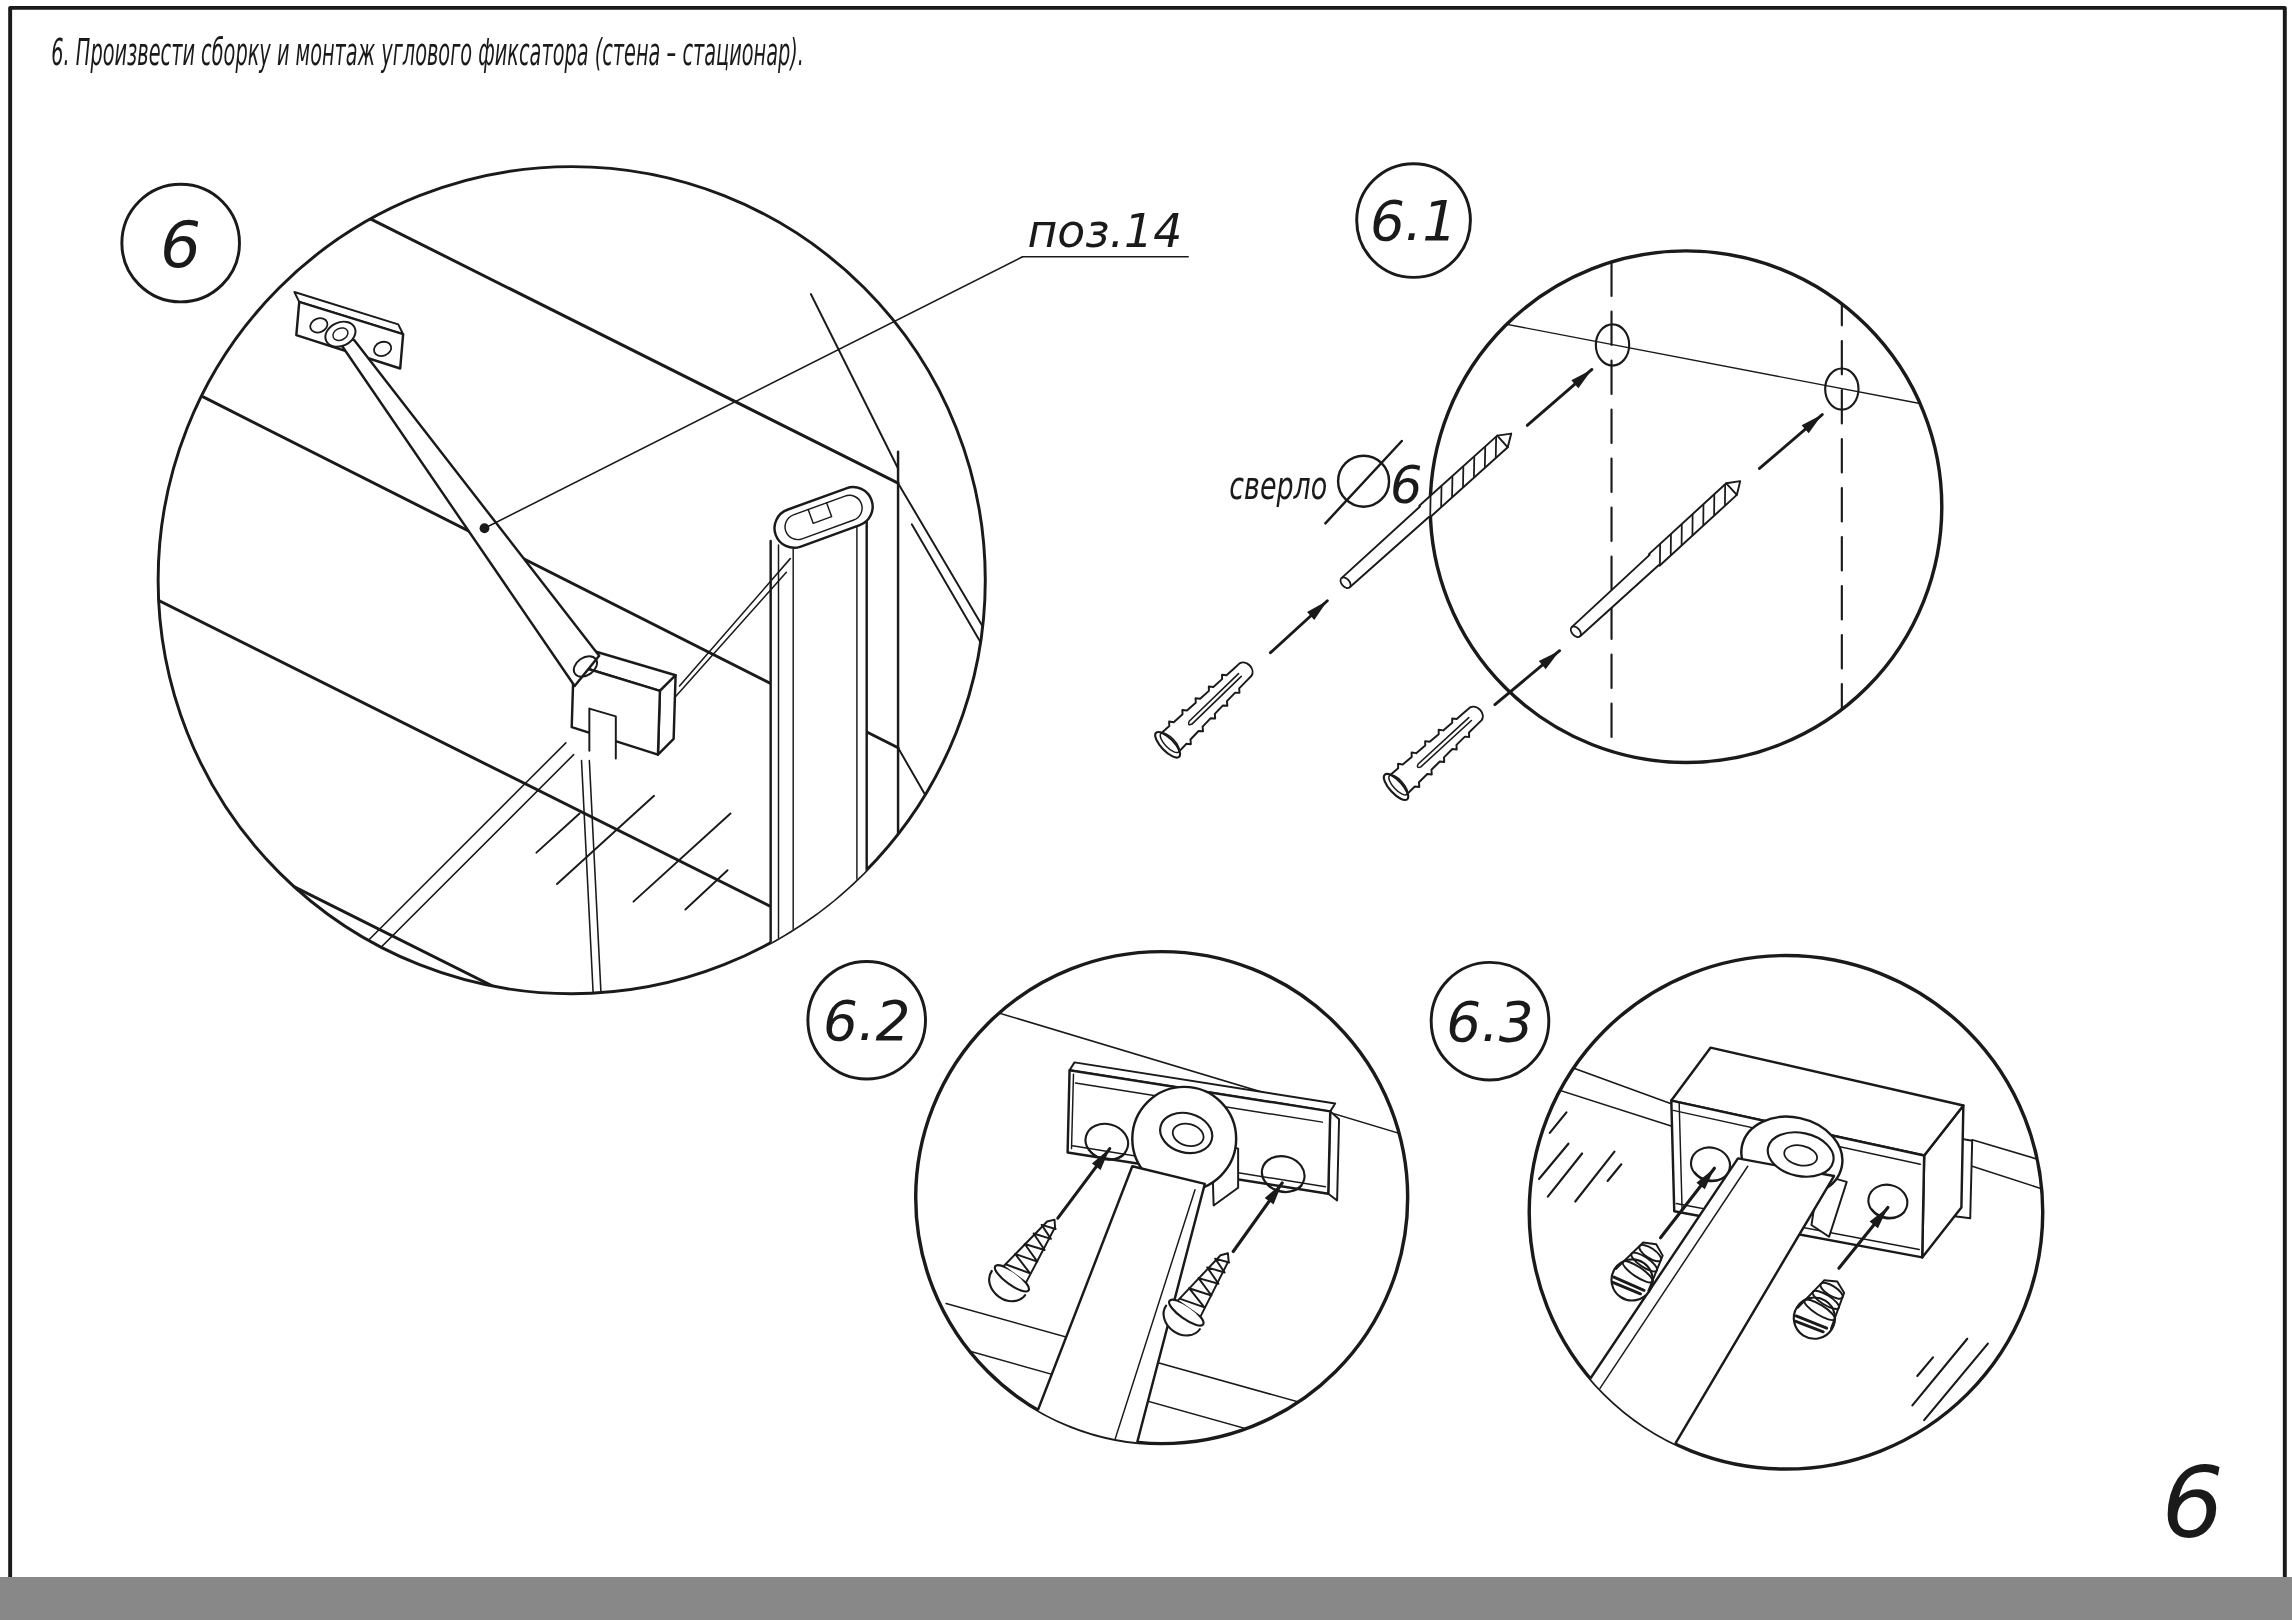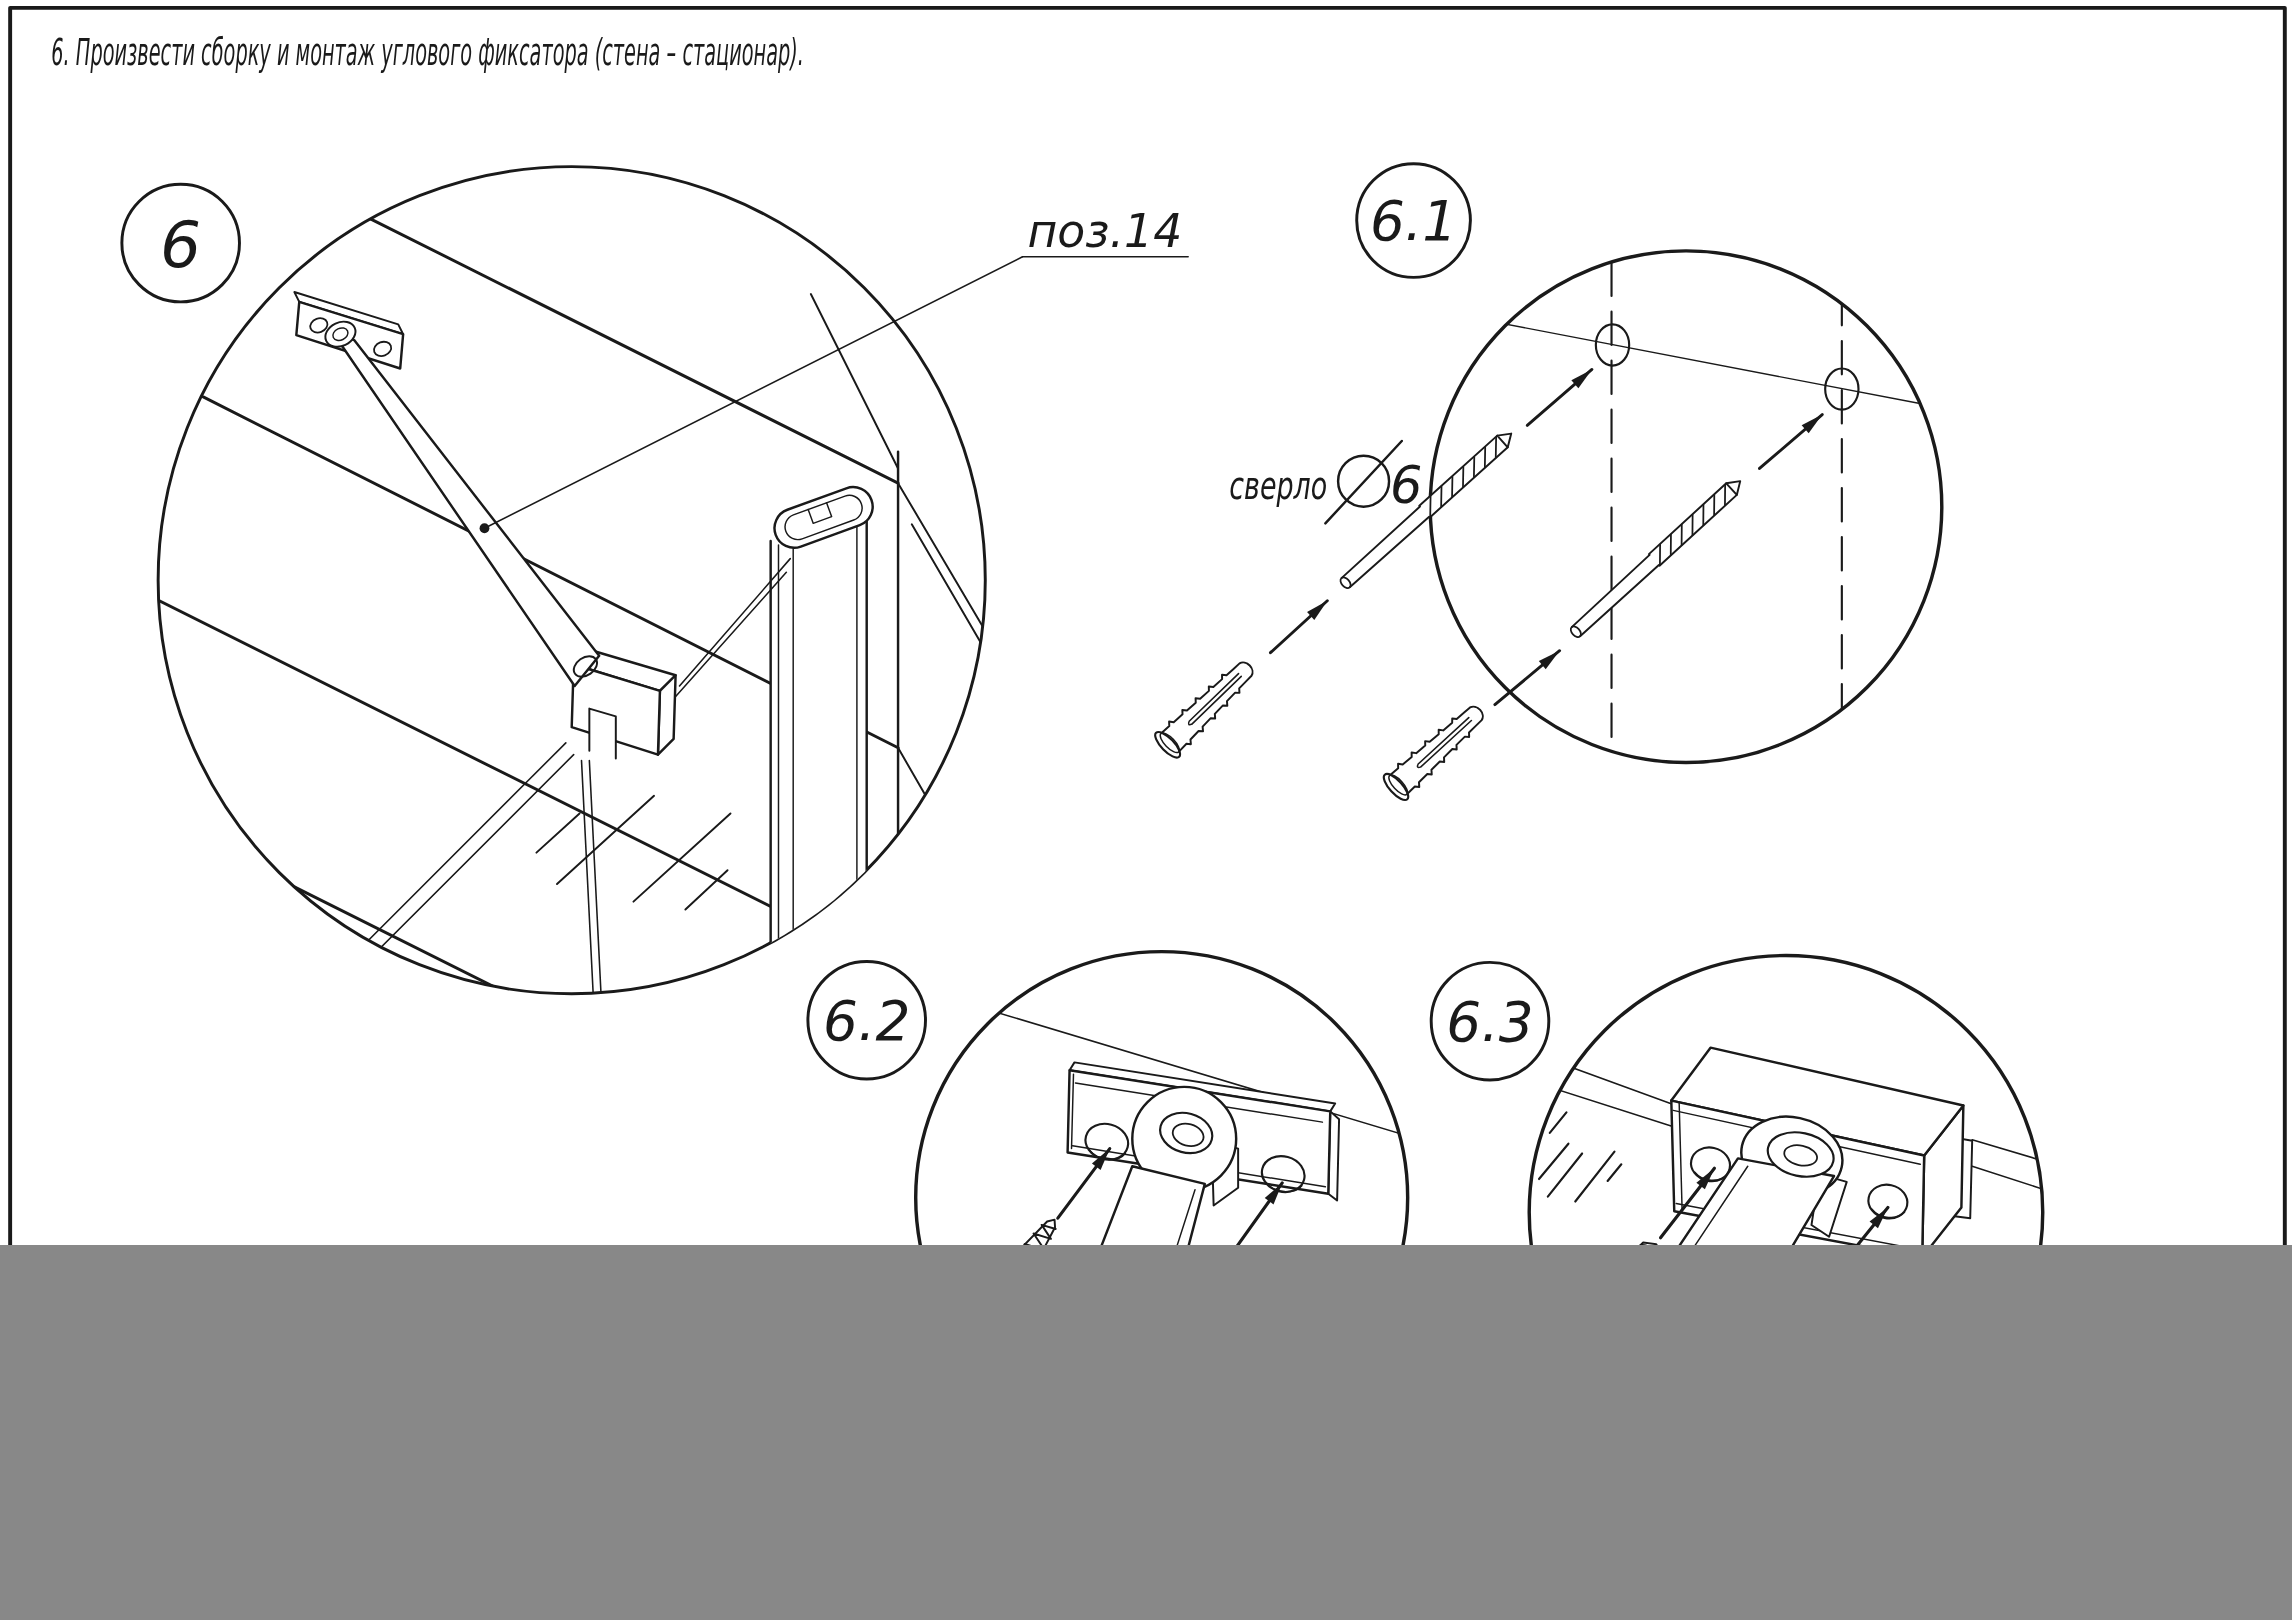--- a/index.html
+++ b/index.html
@@ -1,17 +1,17 @@
 <!DOCTYPE html>
 <html><head>
 <meta charset="utf-8">
 <style>
   html,body{margin:0;padding:0;background:#888;}
   #page{
-    position:relative;width:2293px;height:1245px;background:#ffffff;
+    position:relative;width:2293px;height:1577px;background:#ffffff;
     font-family:"DejaVu Sans",sans-serif;overflow:hidden;
   }
   svg{position:absolute;left:0;top:0;}
   svg text{
     font-family:"DejaVu Sans","Liberation Sans",sans-serif;
     font-style:italic;fill:#1a1a1a;
   }
   .ln{stroke:#1a1a1a;fill:none;stroke-linecap:round;stroke-linejoin:round;}
   .fw{stroke:#1a1a1a;fill:#ffffff;stroke-linecap:round;stroke-linejoin:round;}
   .fb{fill:#1a1a1a;stroke:none;}

